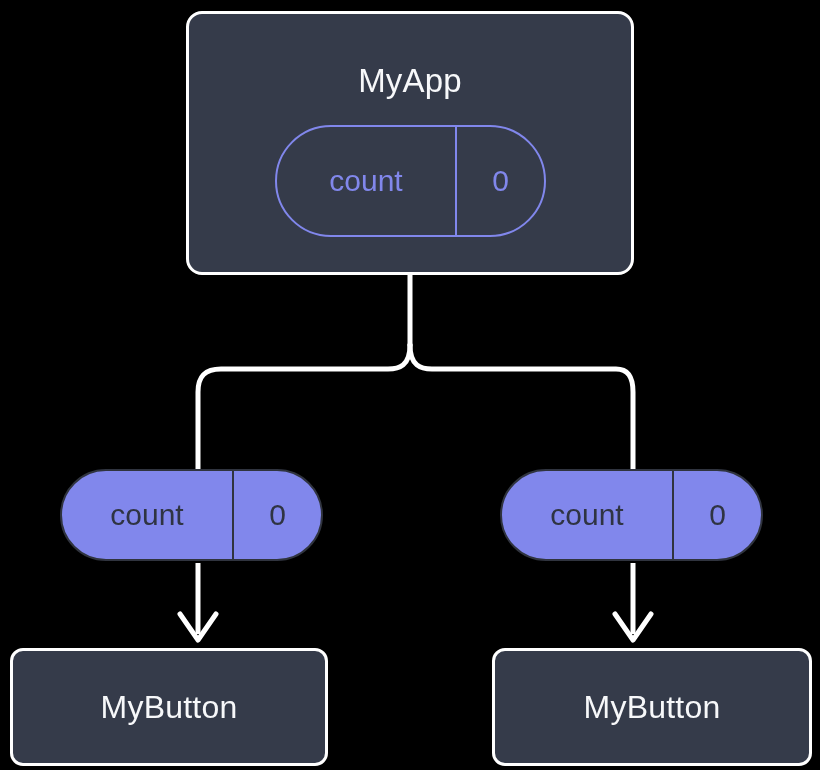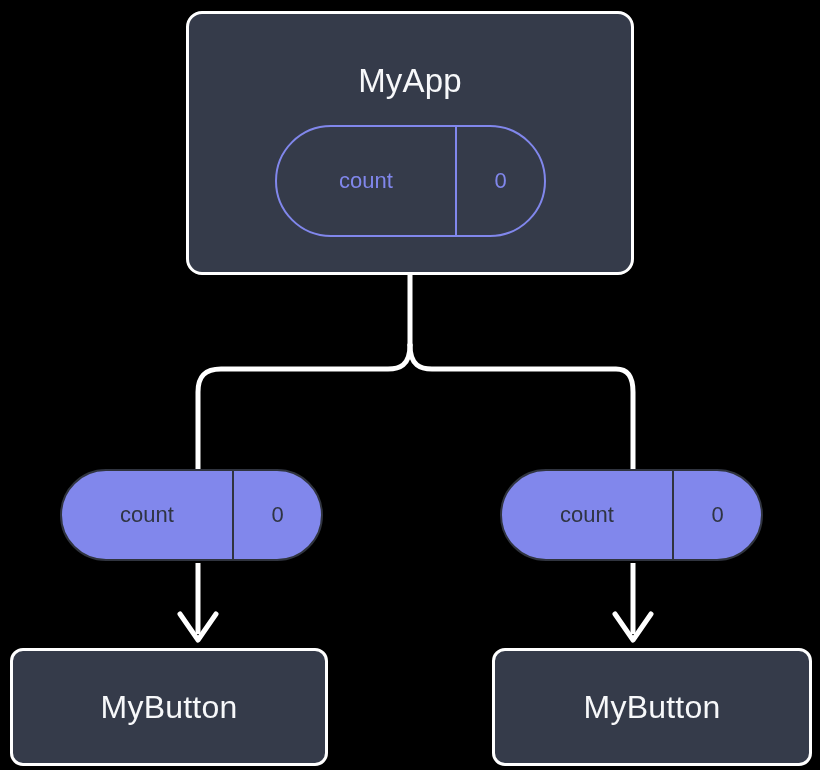--- a/index.html
+++ b/index.html
@@ -82,21 +82,21 @@
     display: flex;
     align-items: stretch;
     border-radius: 999px;
     overflow: hidden;
   }
   .chip .chip-key,
   .chip .chip-val {
     display: flex;
     align-items: center;
     justify-content: center;
-    font-size: 22px;
+    font-size: 30px;
     line-height: 1;
     white-space: nowrap;
   }
 
   
   .chip.outlined {
     border: 2px solid #8187ec;
     background: transparent;
   }
   .chip.outlined .chip-key,

